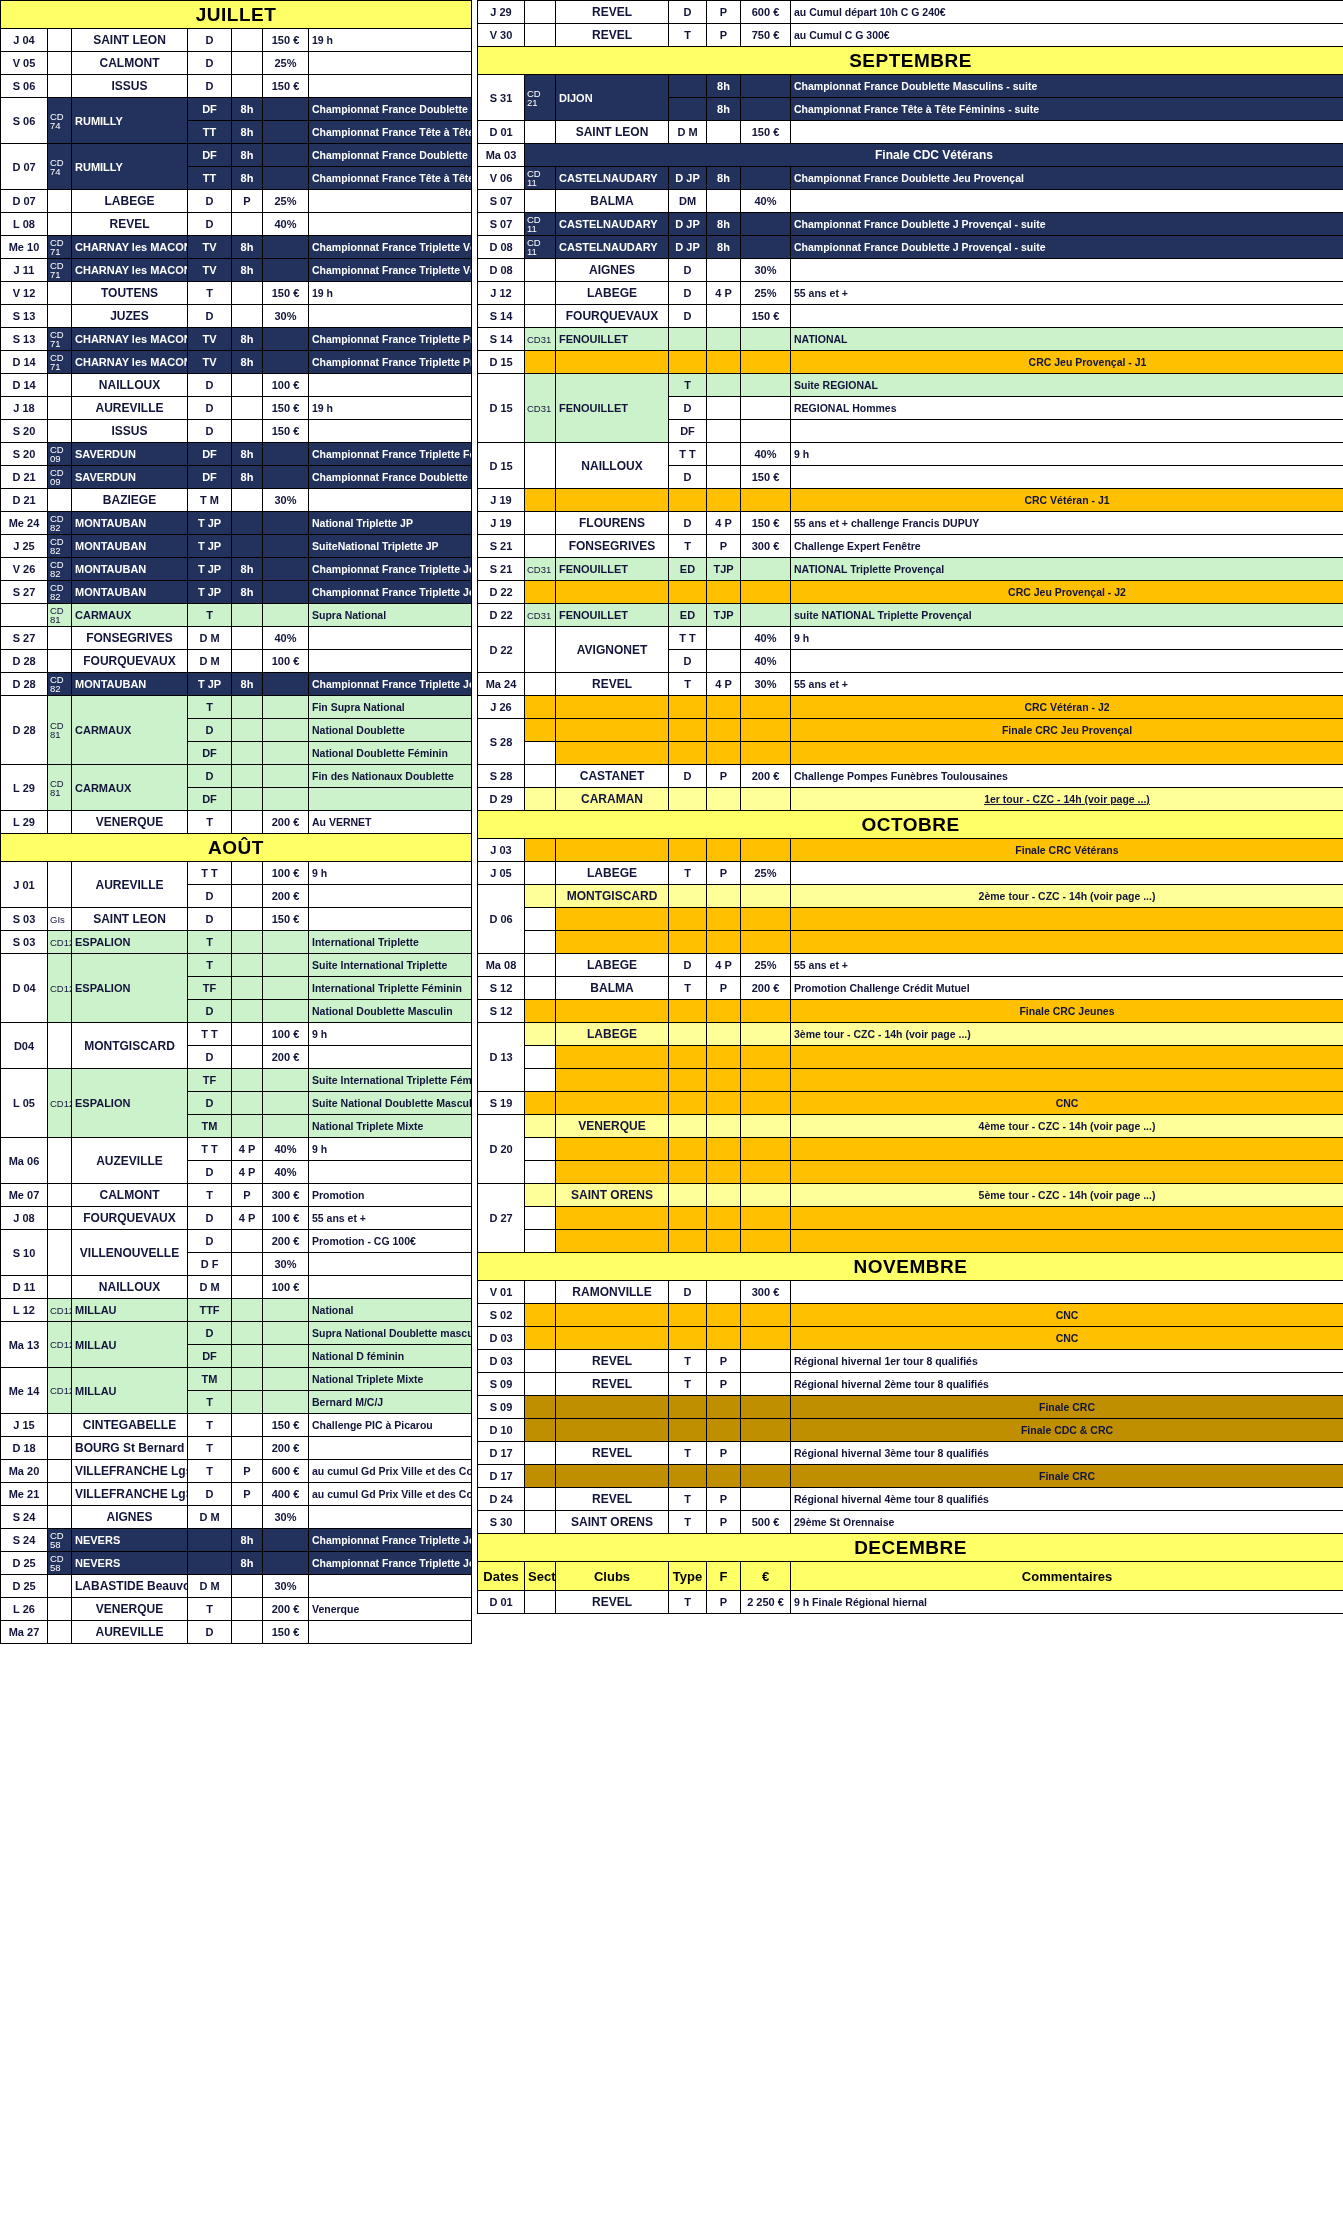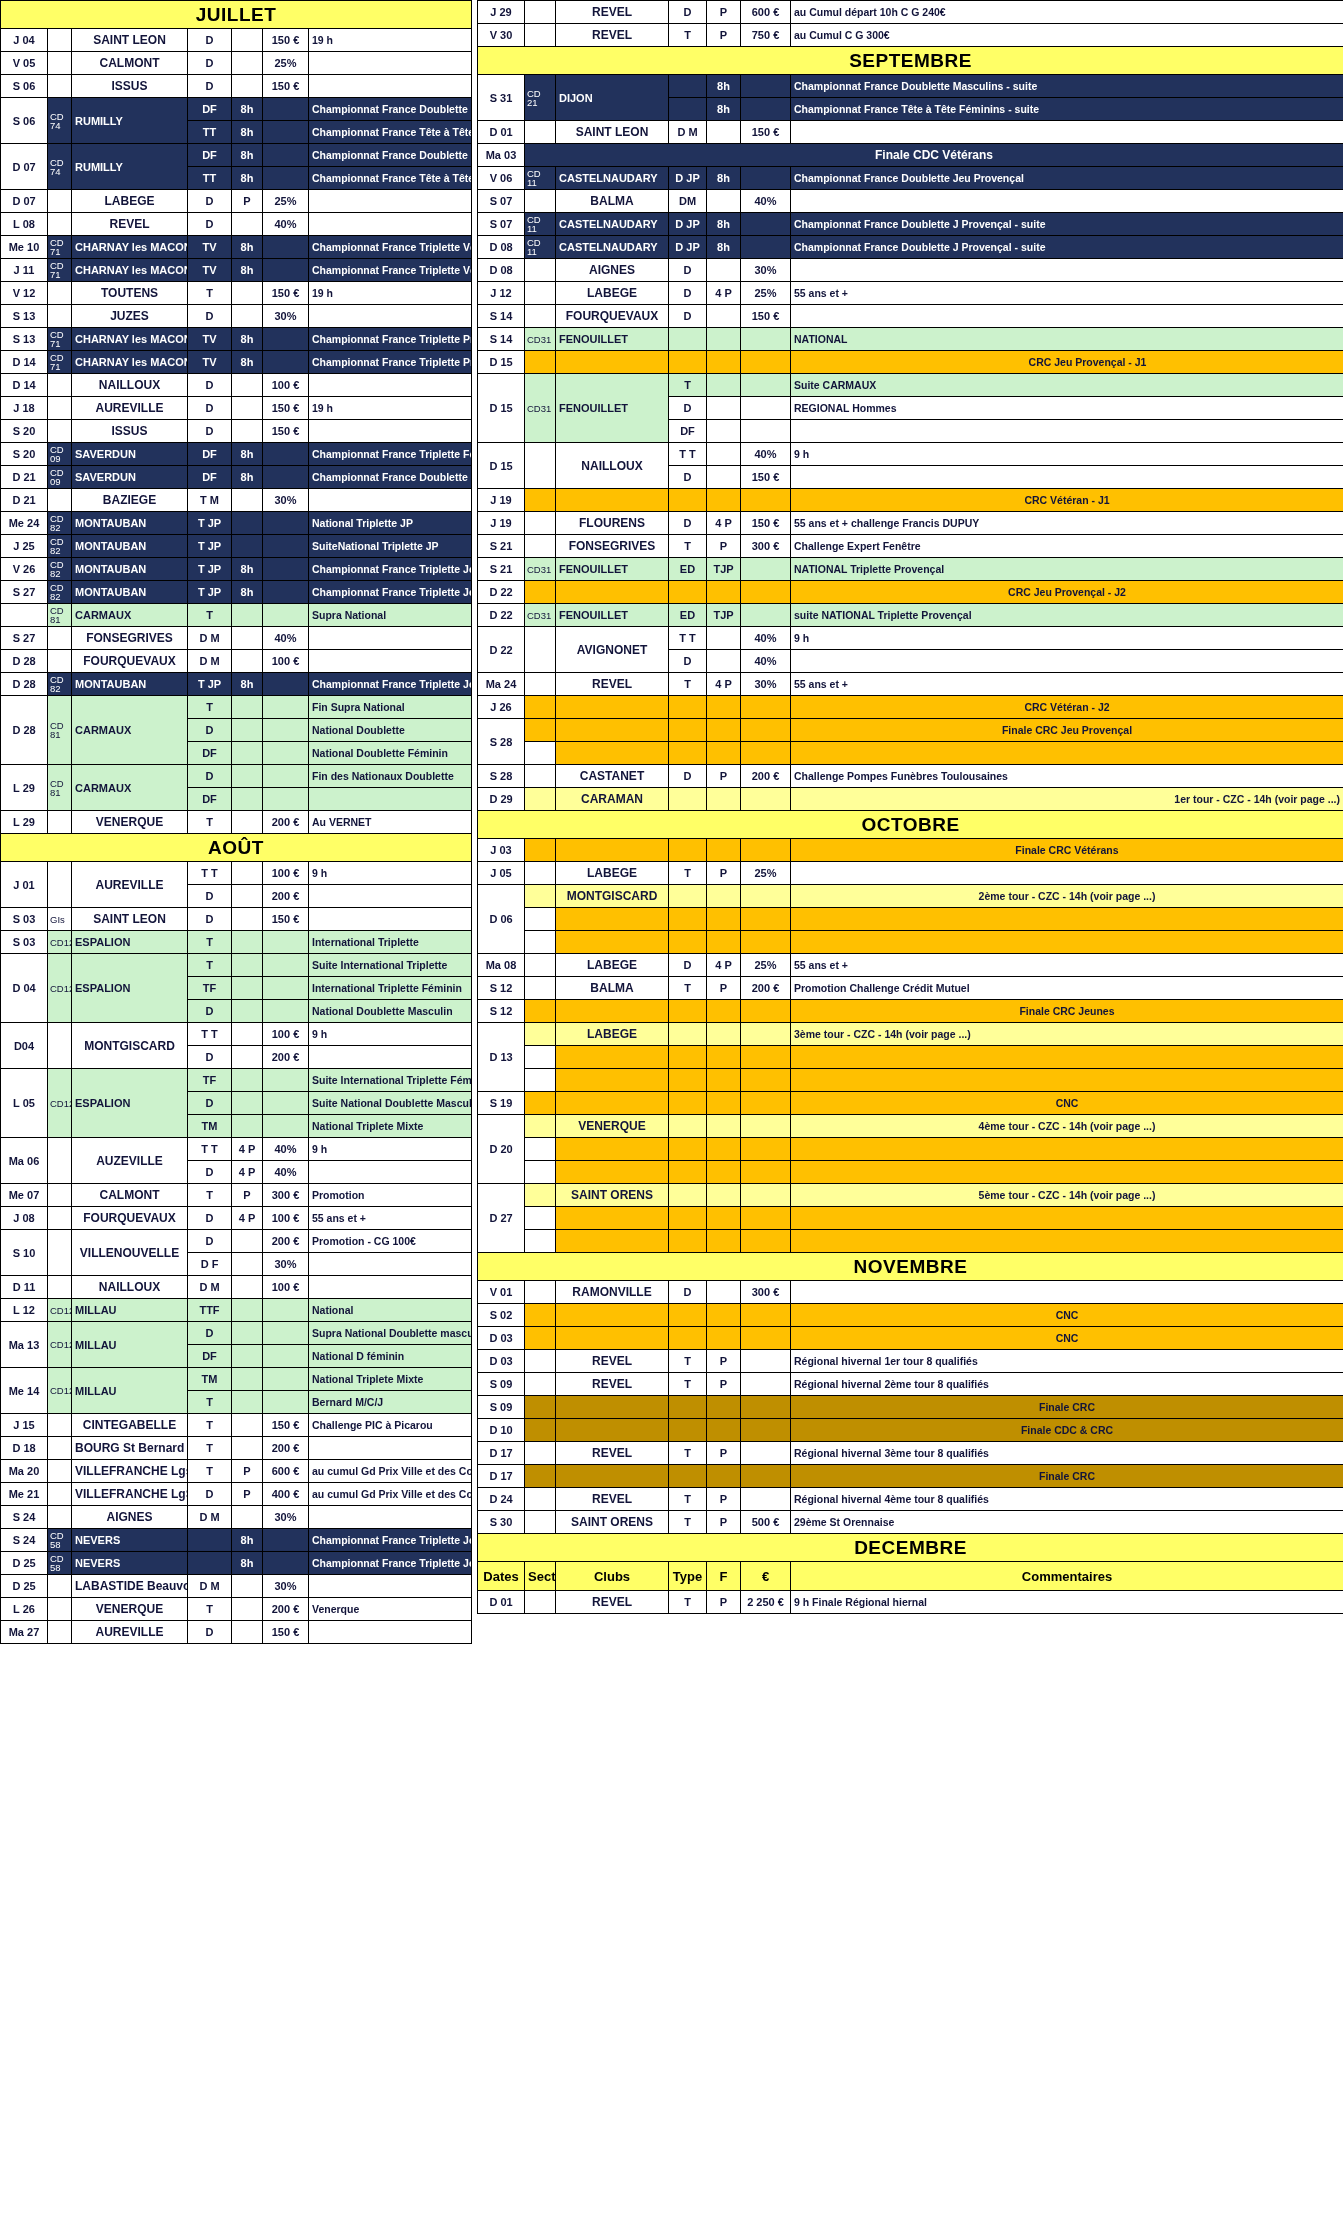--- a/index.html
+++ b/index.html
@@ -788,21 +788,21 @@
             <td class="gold"></td>
             <td class="gold com" style="text-align: center; padding-left: 44px;">CRC Jeu Provençal - J1</td>
           </tr>
           <tr>
             <td class="c" rowspan="3">D 15</td>
             <td class="sect green" rowspan="3">CD31</td>
             <td class="club green l" rowspan="3">FENOUILLET</td>
             <td class="c green">T</td>
             <td class="c green"></td>
             <td class="c green"></td>
-            <td class="com green">Suite CARMAUX</td>
+            <td class="com green">Suite REGIONAL</td>
           </tr>
           <tr>
             <td class="c ">D</td>
             <td class="c "></td>
             <td class="c "></td>
             <td class="com ">REGIONAL Hommes</td>
           </tr>
           <tr>
             <td class="c ">DF</td>
             <td class="c "></td>
@@ -938,21 +938,21 @@
             <td class="c ">200 €</td>
             <td class="com ">Challenge Pompes Funèbres Toulousaines</td>
           </tr>
           <tr>
             <td class="c">D 29</td>
             <td class="yellow"></td>
             <td class="yellow club">CARAMAN</td>
             <td class="yellow"></td>
             <td class="yellow"></td>
             <td class="yellow"></td>
-            <td class="yellow com" style="text-align: right;">1er tour - CZC - 14h (voir page ...)</td>
+            <td class="yellow com" style="text-align: center; text-decoration: underline;">1er tour - CZC - 14h (voir page ...)</td>
           </tr>
           <tr>
             <td class="month" colspan="7">OCTOBRE</td>
           </tr>
           <tr>
             <td class="c">J 03</td>
             <td class="gold"></td>
             <td class="gold"></td>
             <td class="gold"></td>
             <td class="gold"></td>

